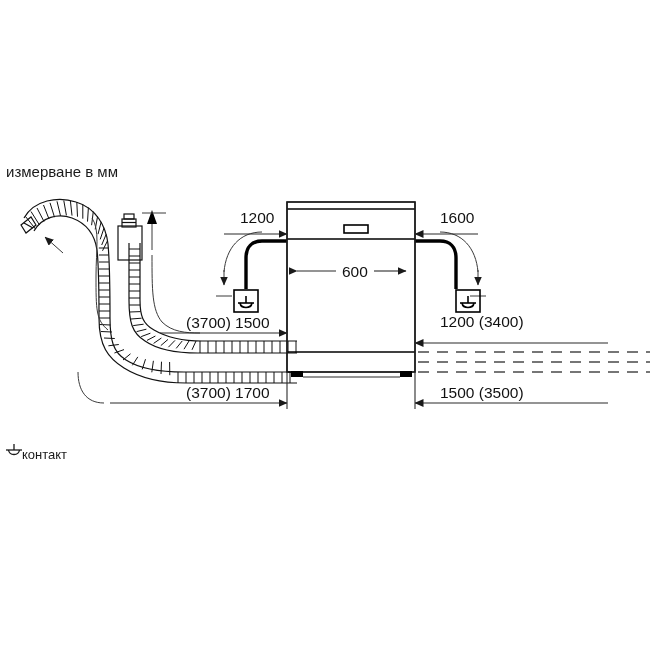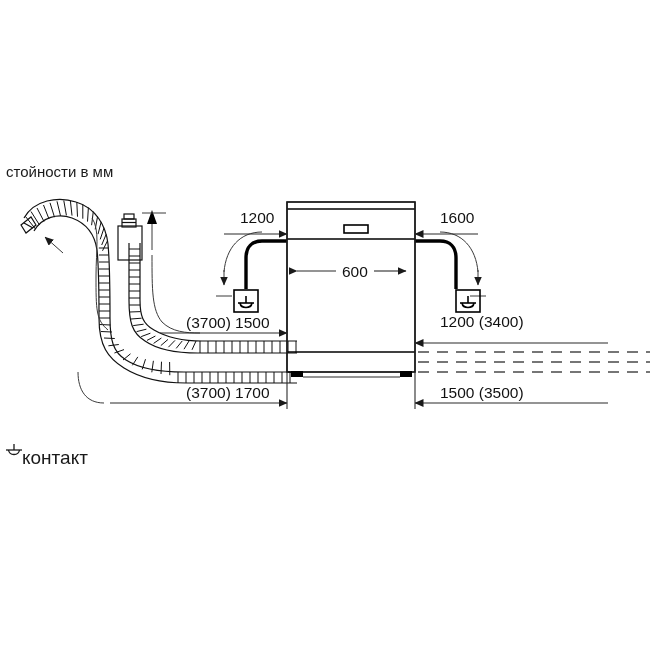--- a/index.html
+++ b/index.html
@@ -70,23 +70,23 @@
     stroke-width: 1;
     fill: none;
   }
   .fill-blk { fill: #000000; }
 </style>
 </head>
 <body>
 
 <div id="page">
 
-  <div style="position:absolute; left:6px; top:163px; font-size:15px; color:#1a1a1a;">стойности в мм</div>
-
-  <div style="position:absolute; left:22px; top:447px; font-size:19px; color:#1a1a1a;">контакт</div>
+  <div style="position:absolute; left:6px; top:163px; font-size:15px; color:#1a1a1a;">измерване в мм</div>
+
+  <div style="position:absolute; left:22px; top:447px; font-size:13px; color:#1a1a1a;">контакт</div>
 
 
   <svg id="diagram" viewBox="0 0 650 650" xmlns="http://www.w3.org/2000/svg">
 
     <defs>
       <marker id="arrR" markerWidth="9" markerHeight="8" refX="8.5" refY="4" orient="auto" markerUnits="userSpaceOnUse">
         <path d="M0,0 L9,4 L0,8 z" fill="#1a1a1a"></path>
       </marker>
       <marker id="arrL" markerWidth="9" markerHeight="8" refX="0.5" refY="4" orient="auto-start-reverse" markerUnits="userSpaceOnUse">
         <path d="M9,0 L0,4 L9,8 z" fill="#1a1a1a"></path>

